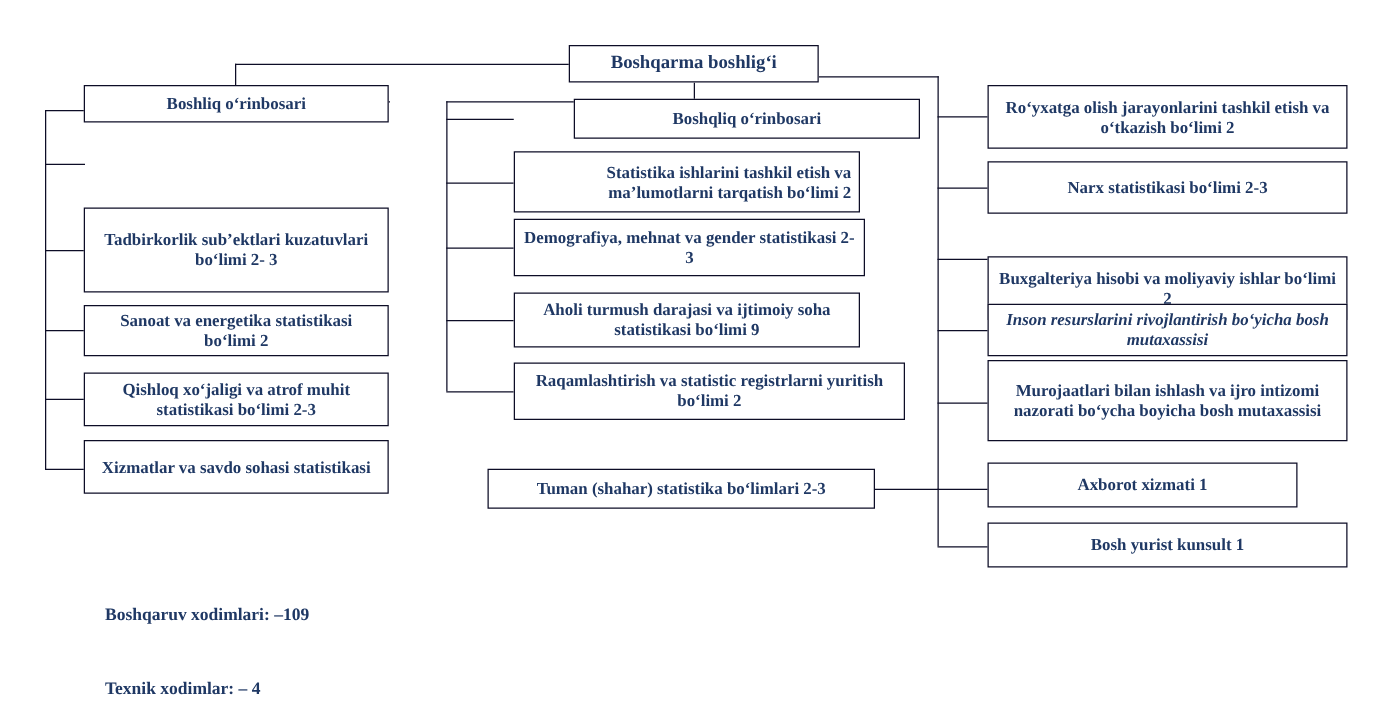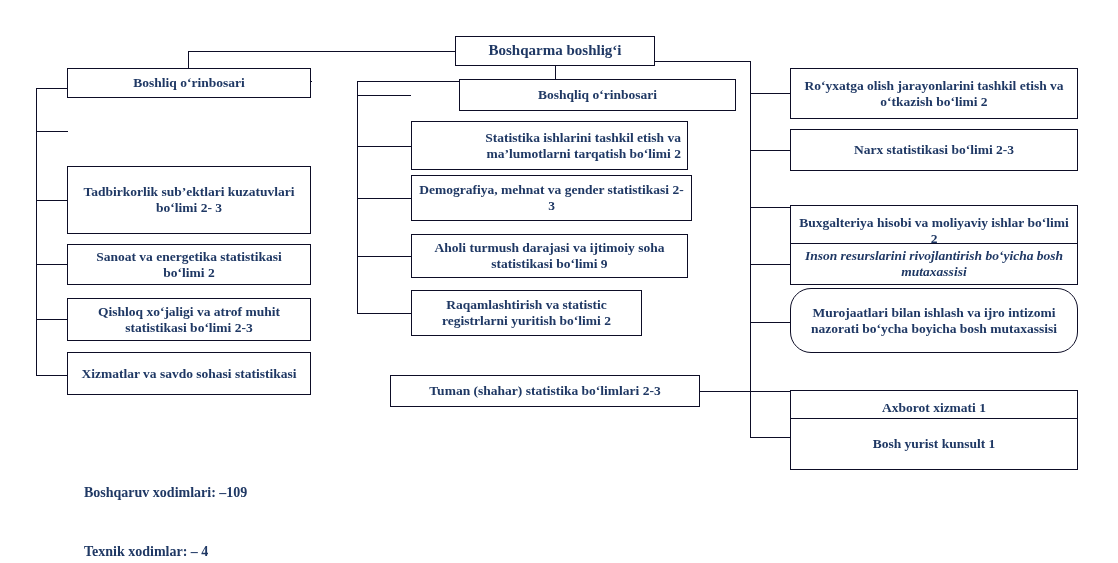--- a/index.html
+++ b/index.html
@@ -110,21 +110,21 @@
   </div>
   <div class="node" style="left:411px; top:121px; width:277px; height:49px;text-align:right;">
     <span>Statistika ishlarini tashkil etish va ma’lumotlarni tarqatish bo‘limi 2</span>
   </div>
   <div class="node" style="left:411px; top:175px; width:281px; height:46px;">
     <span>Demografiya, mehnat va gender statistikasi 2-3</span>
   </div>
   <div class="node" style="left:411px; top:234px; width:277px; height:44px;font-family:Liberation Serif, serif;">
     <span>Aholi turmush darajasi va ijtimoiy soha statistikasi bo‘limi 9</span>
   </div>
-  <div class="node" style="left:411px; top:290px; width:231px; height:46px;">
+  <div class="node" style="left:411px; top:290px; width:313px; height:46px;">
     <span>Raqamlashtirish va statistic registrlarni yuritish bo‘limi 2</span>
   </div>
 
   <div class="node" style="left:390px; top:375px; width:310px; height:32px;">
     <span>Tuman (shahar) statistika bo‘limlari 2-3</span>
   </div>
   <div class="conn h" style="left:700px; top:391px; width:51px;"></div>
 
   <div class="conn h" style="left:655px; top:61px; width:96px;"></div>
   <div class="conn v" style="left:750px; top:61px; height:376px;"></div>
@@ -141,27 +141,27 @@
   </div>
   <div class="node" style="left:790px; top:129px; width:288px; height:42px;">
     <span>Narx statistikasi bo‘limi 2-3</span>
   </div>
   <div class="node" style="left:790px; top:182px; width:288px; height:51px;margin-top:23px;">
     <span>Buxgalteriya hisobi va moliyaviy ishlar bo‘limi 2</span>
   </div>
   <div class="node" style="left:790px; top:243px; width:288px; height:42px;font-style:italic;">
     <span>Inson resurslarini rivojlantirish bo‘yicha bosh mutaxassisi</span>
   </div>
-  <div class="node" style="left:790px; top:288px; width:288px; height:65px;border-radius:21px;">
+  <div class="node" style="left:790px; top:288px; width:288px; height:65px;">
     <span>Murojaatlari bilan ishlash va ijro intizomi nazorati bo‘ycha boyicha bosh mutaxassisi</span>
   </div>
-  <div class="node" style="left:790px; top:370px; width:288px; height:36px;margin-top:20px;">
+  <div class="node" style="left:790px; top:370px; width:248px; height:36px;">
     <span>Axborot xizmati 1</span>
   </div>
-  <div class="node" style="left:790px; top:418px; width:288px; height:52px;">
+  <div class="node" style="left:790px; top:418px; width:288px; height:36px;">
     <span>Bosh yurist kunsult 1</span>
   </div>
 
   <div id="legend">
     <div>Boshqaruv xodimlari: –109</div>
     <div>Texnik xodimlar: – 4</div>
     
     
   </div>
 

